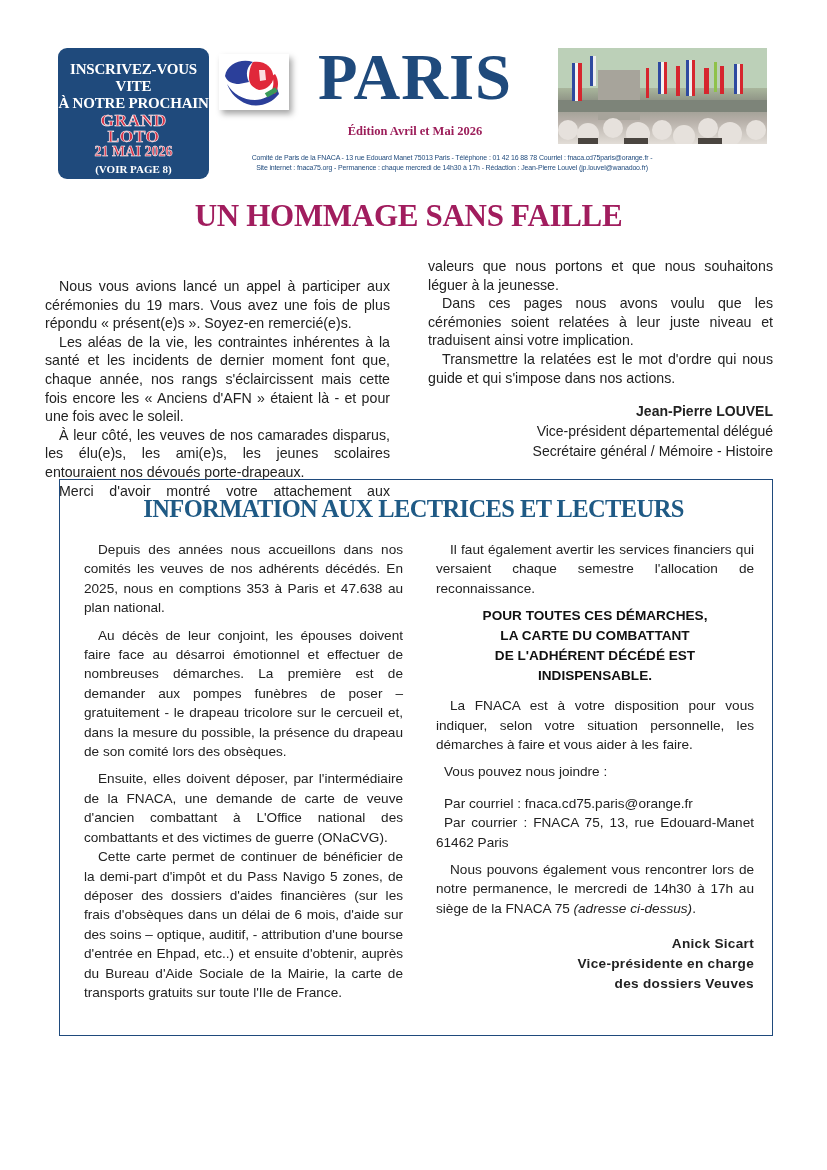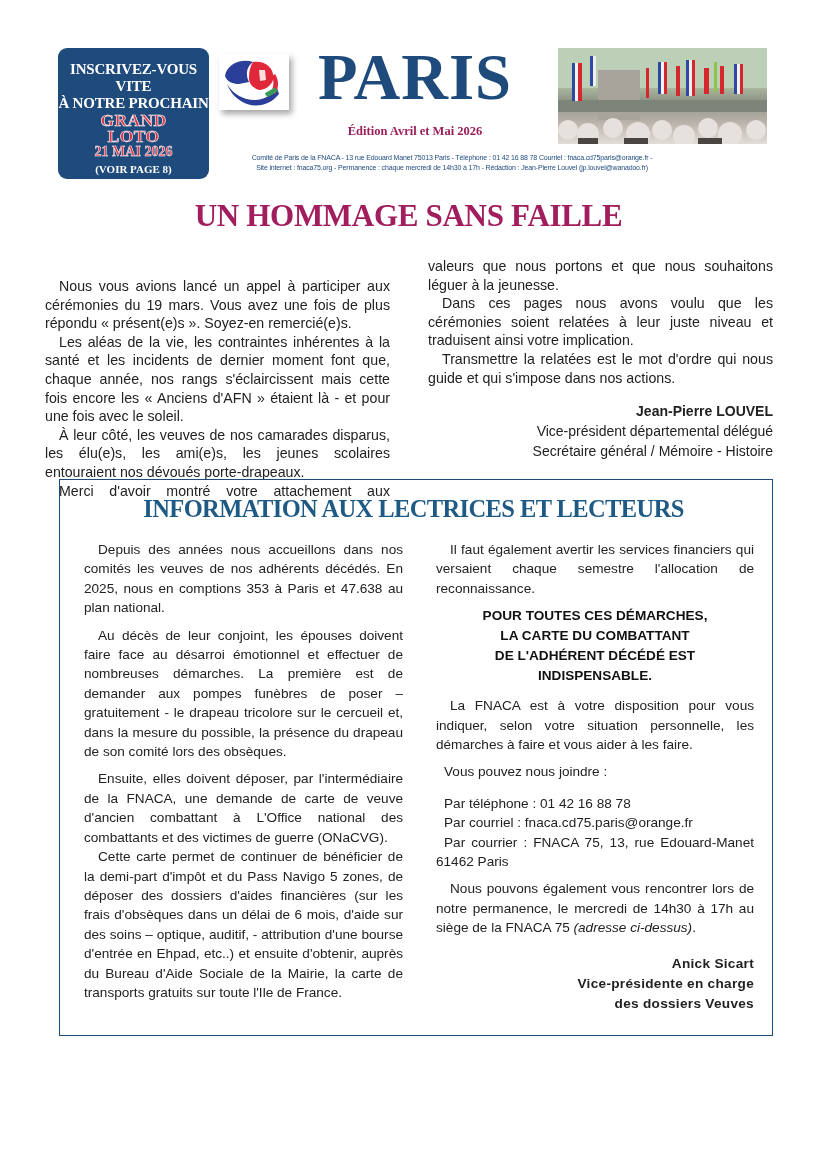--- a/index.html
+++ b/index.html
@@ -189,21 +189,20 @@
 <div class="col2 b-right">
   <p>Il faut également avertir les services financiers qui versaient chaque semestre l'allocation de reconnaissance.</p>
   <div class="callout">
     <div>POUR TOUTES CES DÉMARCHES,</div>
     <div>LA CARTE DU COMBATTANT</div>
     <div>DE L'ADHÉRENT DÉCÉDÉ EST</div>
     <div>INDISPENSABLE.</div>
   </div>
   <p>La FNACA est à votre disposition pour vous indiquer, selon votre situation personnelle, les démarches à faire et vous aider à les faire.</p>
   <div class="reach-title">Vous pouvez nous joindre :</div>
-  <div class="contact-item">Par téléphone : 01 42 16 88 78</div>
   <div class="contact-item">Par courriel : fnaca.cd75.paris@orange.fr</div>
   <div class="contact-item" style="margin-bottom:8px;">Par courrier : FNACA 75, 13, rue Edouard-Manet 61462 Paris</div>
   <p><span>Nous pouvons également vous rencontrer lors de notre permanence, le mercredi de 14h30 à 17h au siège de la FNACA 75 </span><em>(adresse ci-dessus)</em><span>.</span></p>
   <div class="sig2">
     <div>Anick Sicart</div>
     <div>Vice-présidente en charge</div>
     <div>des dossiers Veuves</div>
   </div>
 </div>
 

